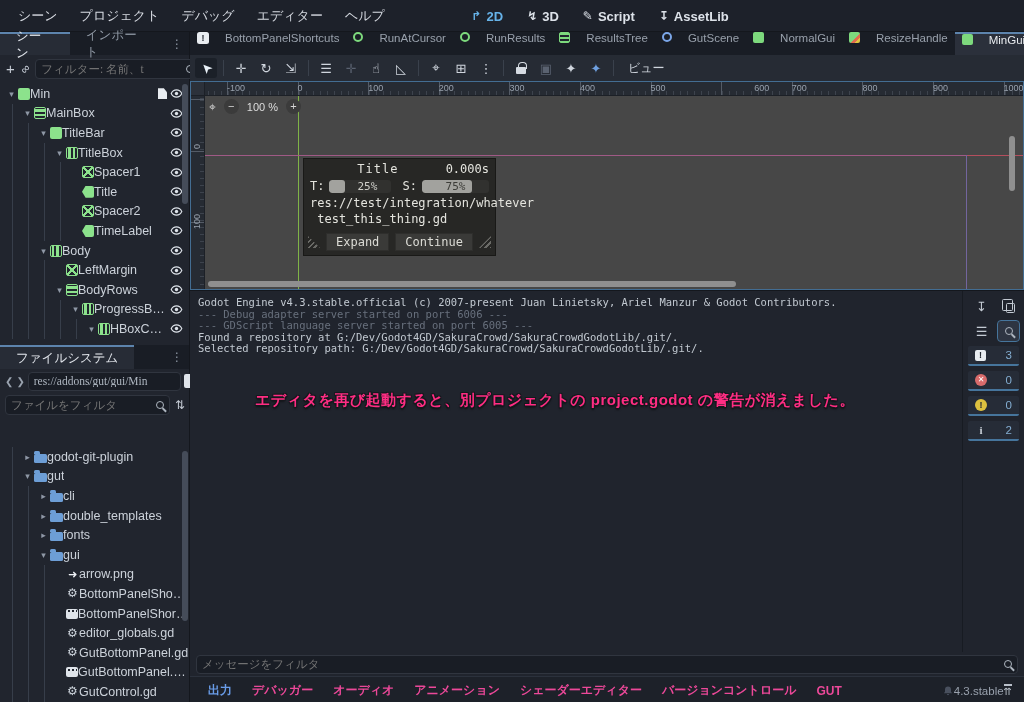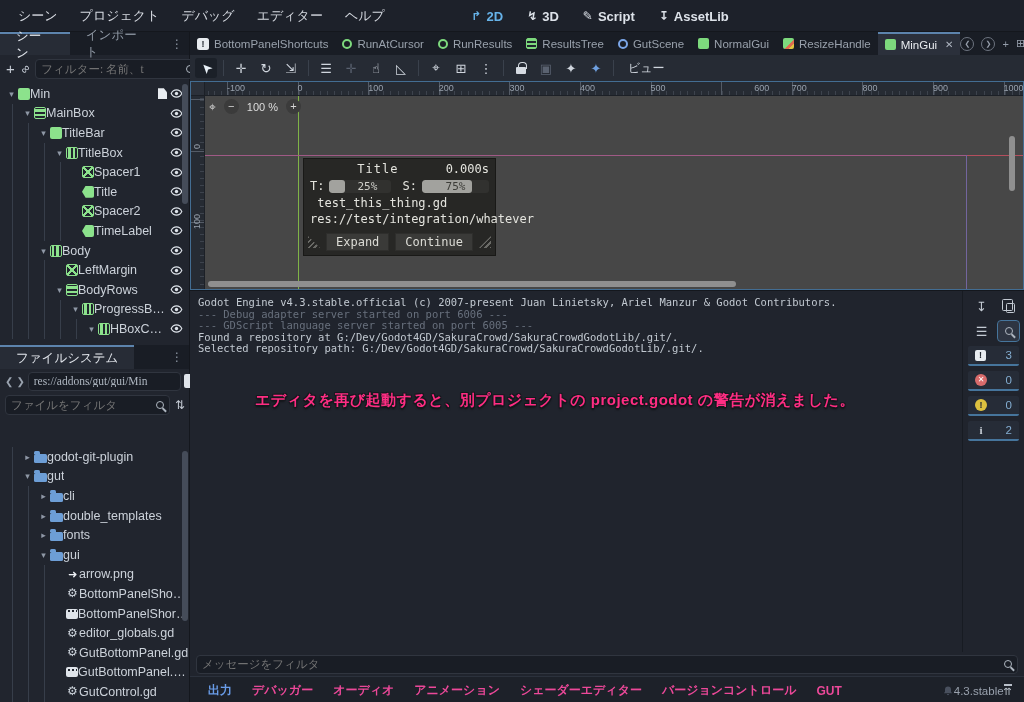--- a/index.html
+++ b/index.html
@@ -67,21 +67,21 @@
   .fs-tab .dock-tab{font-size:12.5px}
   .fs-path{position:absolute;top:337px;left:0;right:0;height:24px;display:flex;align-items:center;gap:3px;padding:0 5px;background:#21252e}
   .nav-btn{color:#9aa3af;font-size:10px;width:13px;text-align:center}
   .fs-path .inputwrap{height:19px}
   .sq-btn{width:14px;height:14px;background:#dfe4ea;border-radius:2px;flex:none}
   .fs-filter{position:absolute;top:361px;left:0;right:0;height:24px;display:flex;align-items:center;gap:5px;padding:0 5px;background:#21252e}
   .sort-glyph{color:#c7cdd6;font-size:12px}
 
   
   .scene-tabs{height:23px;background:#191d25;display:flex;align-items:stretch;position:relative;overflow:hidden}
-  .stab{display:flex;align-items:center;gap:5px;padding:0 7px;font-size:11.5px;color:#99a1ac;white-space:nowrap}
+  .stab{display:flex;gap:16px;padding:0 7px;font-size:11.5px;color:#99a1ac;white-space:nowrap}
   .stab.active{background:#2b303b;color:#e8ebef;border-top:2px solid #5d84ad}
   .stab-close{color:#aeb5c0;font-size:10px;margin-left:3px}
   .ti{flex:none}
   .ti-warn{width:12px;height:12px;background:#e8ecf0;border-radius:2.5px;color:#262b33;font-weight:bold;font-size:9px;line-height:12px;text-align:center}
   .ti-warn::after{content:"!"}
   .ti-circle{width:10px;height:10px;border:2px solid #7dd97d;border-radius:50%}
   .ti-circle.blue{border-color:#7ba6e8}
   .ti-sq{width:11px;height:11px;background:#7dd97d;border-radius:2px}
   .ti-rows{width:11px;height:11px;border-radius:2px;border:1px solid #7dd97d;background:repeating-linear-gradient(to bottom,#7dd97d 0 2px,#20252e 2px 4px)}
   .ti-multi{width:11px;height:11px;border-radius:2px;background:linear-gradient(135deg,#7dd97d 55%,#e06c4f 55% 75%,#e0c340 75%)}
@@ -631,22 +631,22 @@
             <span class="pbar t">
               <span class="fill" id="t-fill" style="width: 25%;"></span>
               <span class="ptext">25%</span>
             </span>
             <span style="margin-left:6px">S:</span>
             <span class="pbar s">
               <span class="fill" id="s-fill" style="width: 75%;"></span>
               <span class="ptext">75%</span>
             </span>
           </div>
+          <div class="pv-path">res://test/integration/whatever</div>
           <div class="pv-path"> test_this_thing.gd</div>
-          <div class="pv-path">res://test/integration/whatever</div>
           <div class="pv-foot">
             <span class="grip l"></span>
             <button class="pv-btn">Expand</button>
             <span class="gap"></span>
             <button class="pv-btn">Continue</button>
             <span class="grip r"></span>
           </div>
         </div>
 
         <div class="hscroll"></div>

